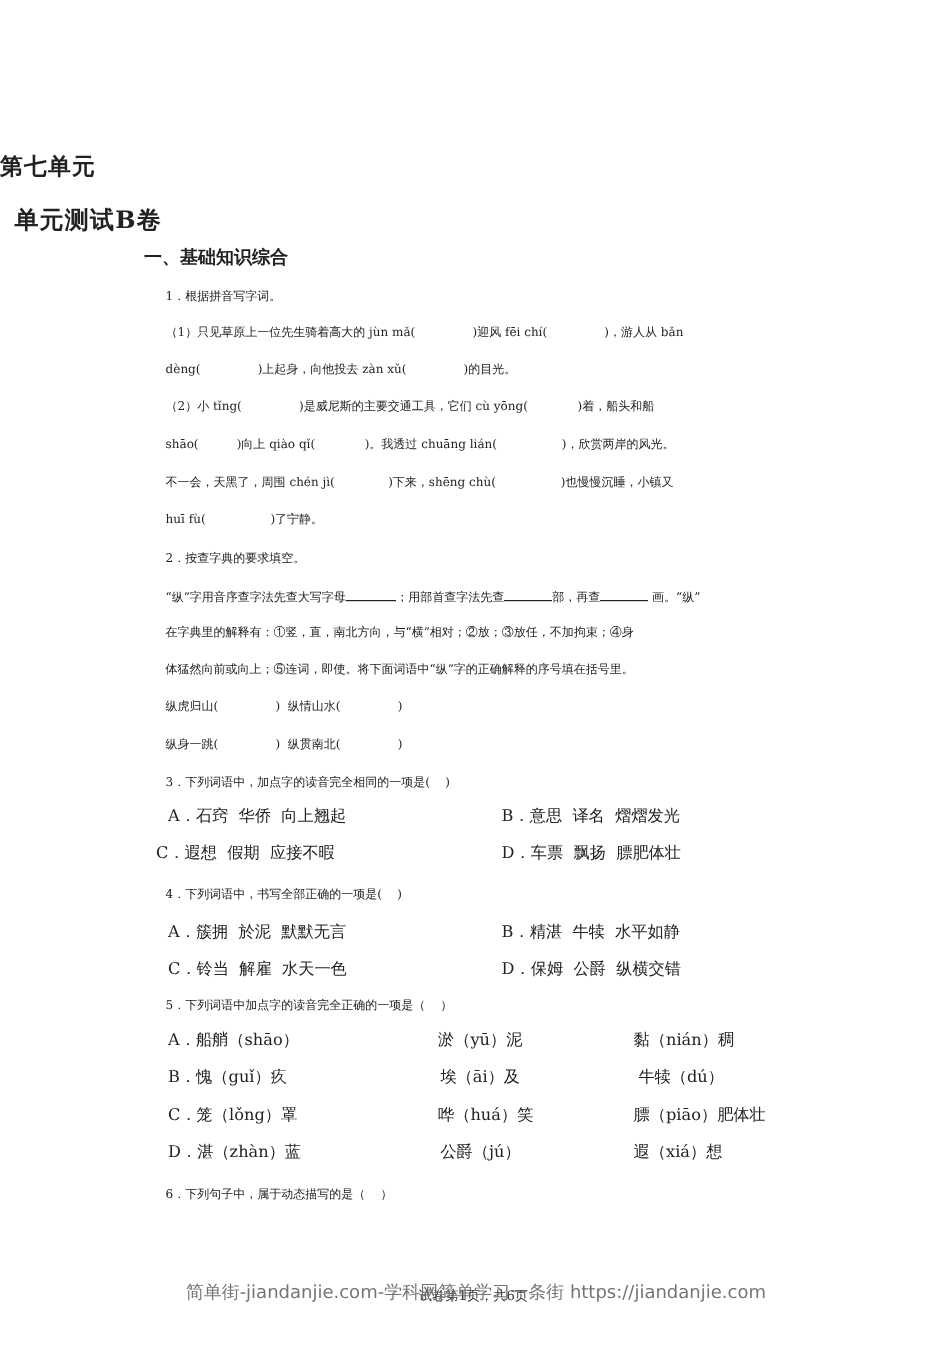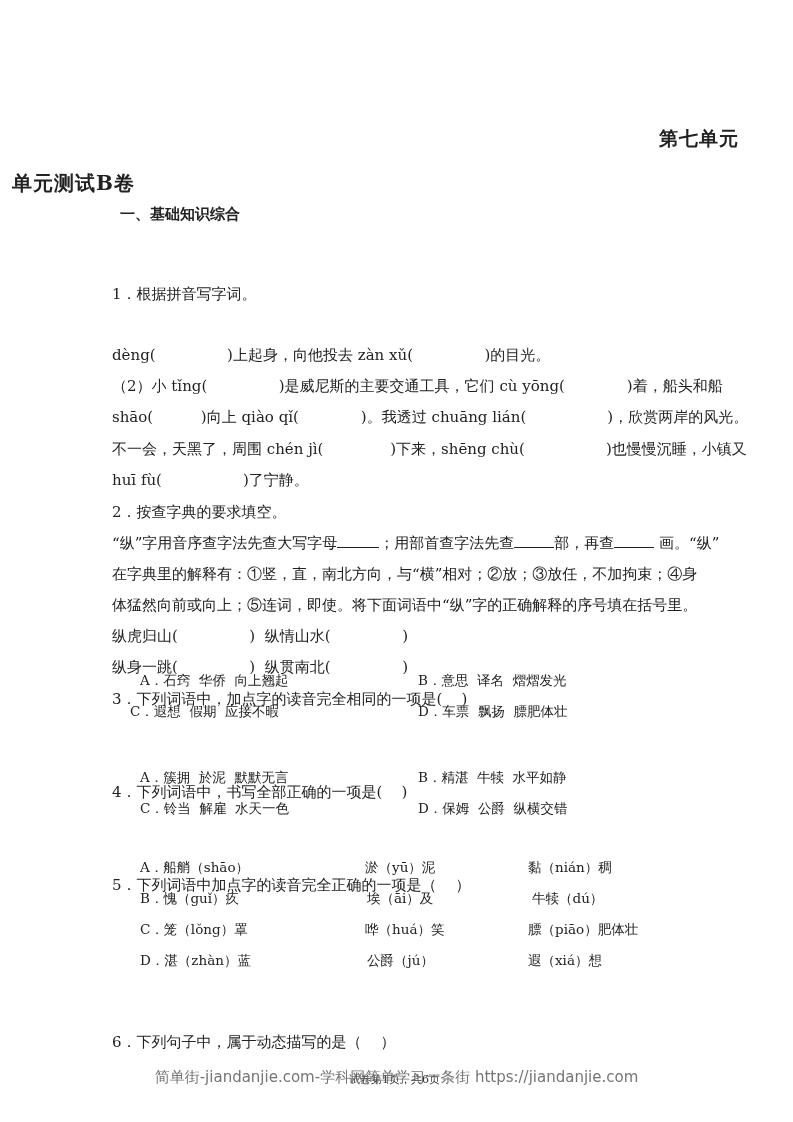--- a/index.html
+++ b/index.html
@@ -1,43 +1,44 @@
 <!DOCTYPE html>
 <html><head>
   <meta charset="utf-8">
   <style>
     html, body { margin: 0; padding: 0; background: #ffffff; }
     body { width: 793px; height: 1122px; position: relative; overflow: hidden;
            font-family: "DejaVu Serif", "Liberation Serif", serif; color: #222; }
     .page { position: absolute; left: 0; top: 0; width: 793px; height: 1122px; }
-    .title1 { position: absolute; top: 126px; left: 0; width: 739px; text-align: right;
+    .title1 { position: absolute; top: 126px; left: 0; width: 739px; text-align: left;
               font-size: 19px; font-weight: bold; letter-spacing: 1px; }
     .title2 { position: absolute; top: 170px; left: 12px; width: 793px; 
               font-size: 20px; font-weight: bold; letter-spacing: 1px; }
     .section { position: absolute; left: 120px; top: 205px; font-size: 15px; font-weight: bold;
                font-family: "DejaVu Sans", "Liberation Sans", sans-serif; }
-    .line { position: absolute; left: 112px; font-size: 15px; white-space: pre; line-height: 20px; margin-top: 46px; }
+    .line { position: absolute; left: 138px; font-size: 10px; white-space: pre; line-height: 20px; }
     .blank { display: inline-block; border-bottom: 1px solid #222; height: 13px; vertical-align: baseline; }
     .col { position: absolute; font-size: 13.5px; white-space: pre; line-height: 20px; margin-left: 20px; }
     .footer { position: absolute; top: 1072px; left: 0; width: 789px; text-align: center;
               font-size: 11px; color: #333; }
     .watermark { position: absolute; top: 1068px; left: 0; width: 793px; text-align: center;
                  font-size: 15px; color: #666; font-family: "DejaVu Sans", "Liberation Sans", sans-serif;
                  opacity: 0.9; }
   </style>
 </head>
 <body>
 
 <div class="page">
 
   <div class="title1">第七单元</div>
   <div class="title2">单元测试B卷</div>
   <div class="section">一、基础知识综合</div>
 
   <div class="line" style="top:238px">1．根据拼音写字词。</div>
+  <div class="line" style="top:268px">（1）只见草原上一位先生骑着高大的 jùn mǎ(               )迎风 fēi chí(               )，游人从 bǎn</div>
   <div class="line" style="top:299px">dèng(               )上起身，向他投去 zàn xǔ(               )的目光。</div>
   <div class="line" style="top:330px">（2）小 tǐng(               )是威尼斯的主要交通工具，它们 cù yōng(             )着，船头和船</div>
   <div class="line" style="top:393px">不一会，天黑了，周围 chén jì(              )下来，shēng chù(                 )也慢慢沉睡，小镇又</div>
   <div class="line" style="top:361px">shāo(          )向上 qiào qǐ(             )。我透过 chuāng lián(                 )，欣赏两岸的风光。</div>
   <div class="line" style="top:424px">huī fù(                 )了宁静。</div>
 
   <div class="line" style="top:456px">2．按查字典的要求填空。</div>
   <div class="line" style="top:487px"><span>“纵”字用音序查字法先查大写字母</span><span class="blank" style="width:42px"></span><span>；用部首查字法先查</span><span class="blank" style="width:40px"></span><span>部，再查</span><span class="blank" style="width:40px"></span><span> 画。“纵”</span></div>
   <div class="line" style="top:518px">在字典里的解释有：①竖，直，南北方向，与“横”相对；②放；③放任，不加拘束；④身</div>
   <div class="line" style="top:580px">纵虎归山(               )  纵情山水(               )</div>

